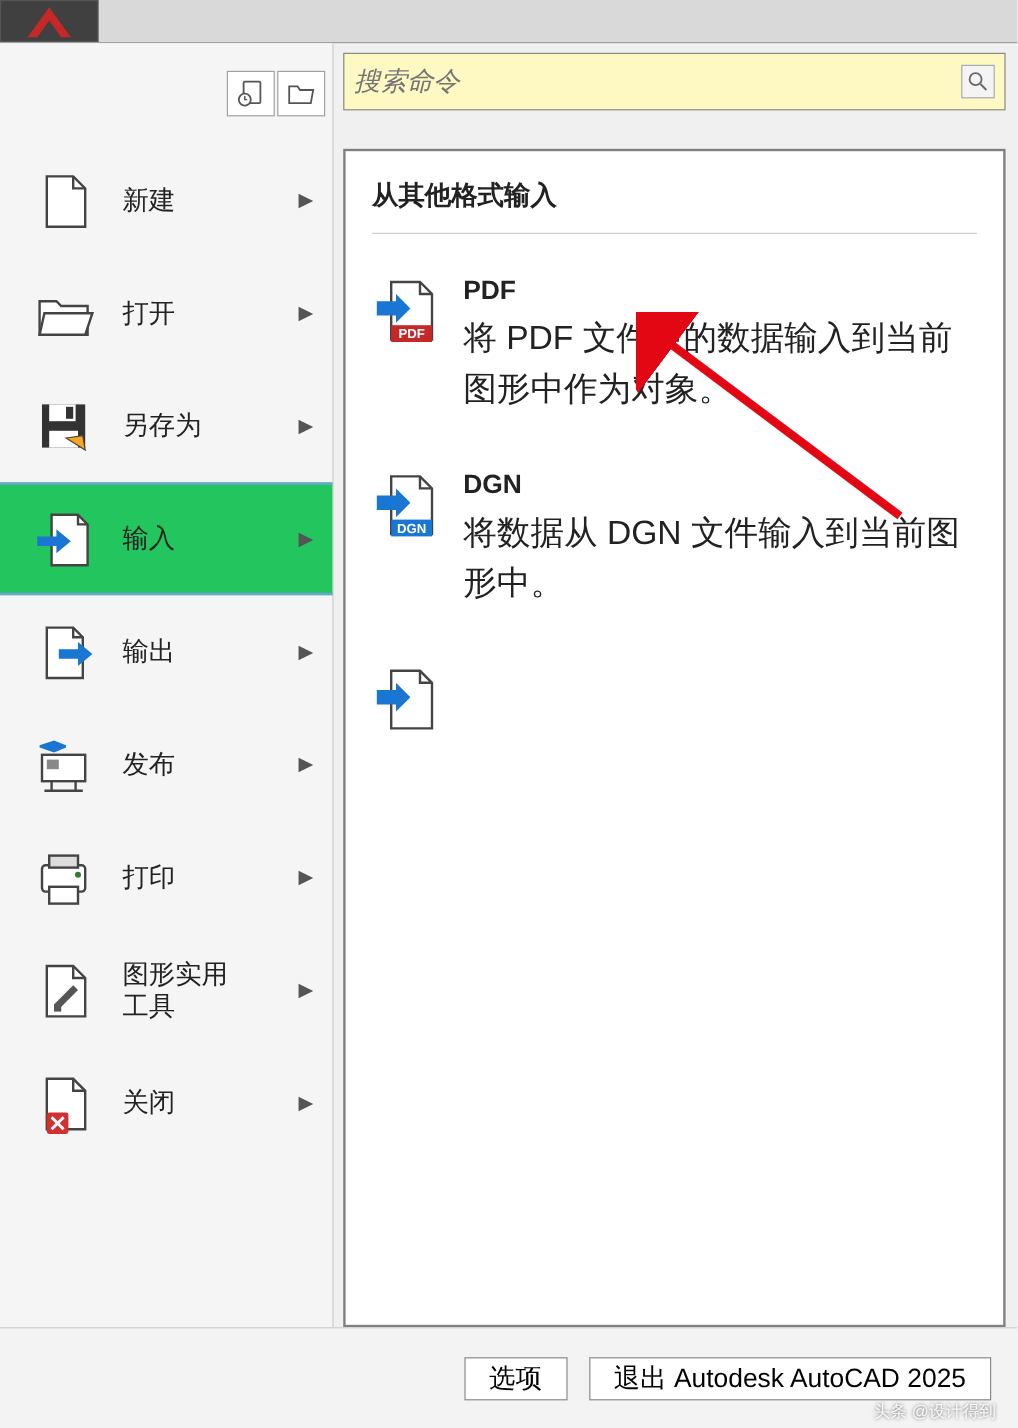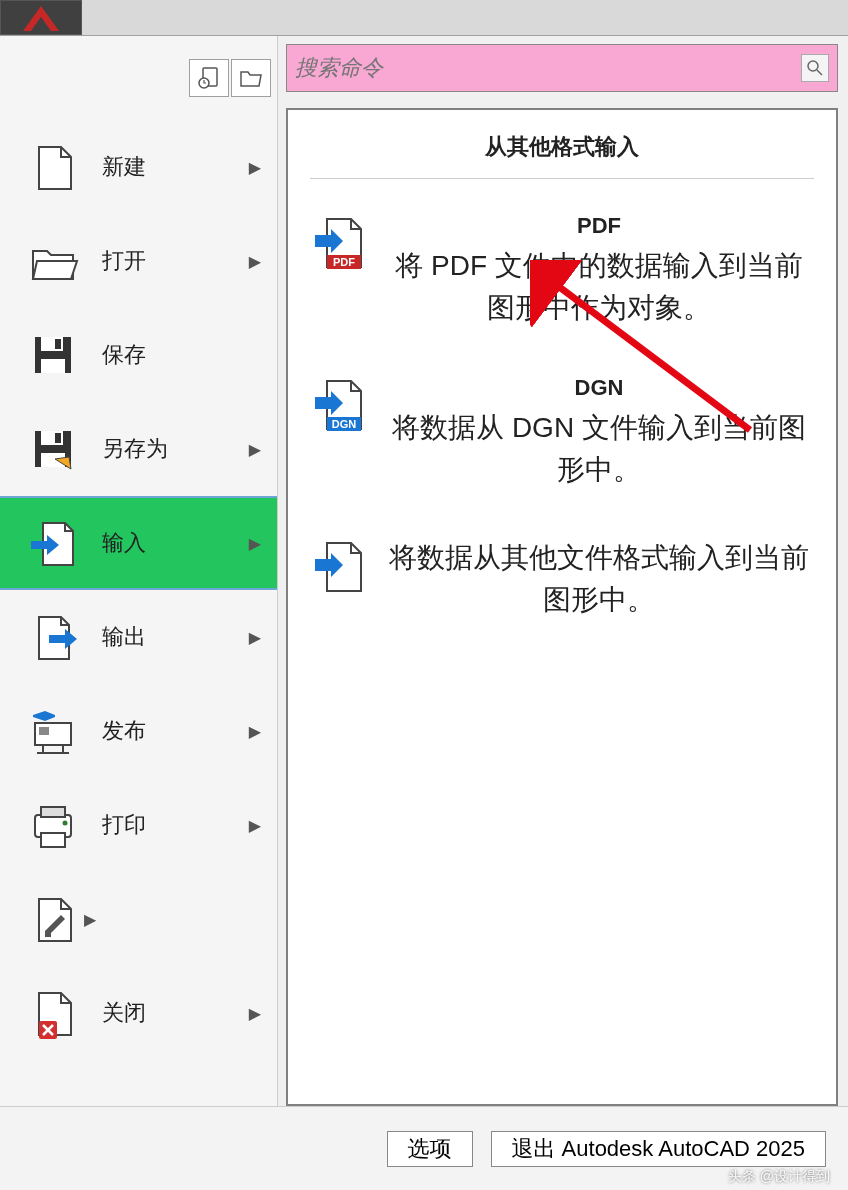--- a/index.html
+++ b/index.html
@@ -88,21 +88,21 @@
 .right-col {
   flex: 1;
   display: flex;
   flex-direction: column;
   padding: 8px 10px 0 8px;
 }
 .search-box {
   display: flex;
   align-items: center;
   border: 1px solid #888;
-  background: #f9a8d4;
+  background: #fef9c3;
   height: 48px;
   padding: 0 8px;
 }
 .search-input {
   flex: 1;
   border: none;
   outline: none;
   font-size: 22px;
   font-style: italic;
   color: #555;
@@ -110,27 +110,26 @@
   background: transparent;
 }
 .search-icon-btn {
   width: 28px; height: 28px;
   display: flex; align-items: center; justify-content: center;
   border: 1px solid #aaa;
   background: #f4f4f4;
   cursor: pointer;
 }
 .sub-panel {
-  margin-top: 16px;
+  margin-top: 32px;
   border: 2px solid #808080;
   background: #fff;
   flex: 1;
   padding: 22px 22px 0 22px;
   overflow: hidden;
-  text-align: center;
 }
 .sub-title {
   font-size: 22px;
   font-weight: bold;
   color: #222;
   padding-bottom: 16px;
   border-bottom: 1px solid #ccc;
 }
 .sub-items { margin-top: 24px; }
 .sub-item {
@@ -242,31 +241,20 @@
     <div class="menu-label">打开</div>
     <div class="menu-arrow">▶</div>
         </div>
         <div class="menu-item">
           <div class="menu-icon">
             <svg width="56" height="56" viewBox="0 0 56 56">
               <rect x="10" y="10" width="36" height="36" fill="#333"></rect>
               <rect x="16" y="10" width="22" height="14" fill="#fff"></rect>
               <rect x="16" y="32" width="24" height="14" fill="#fff"></rect>
               <rect x="30" y="12" width="6" height="10" fill="#333"></rect>
-            </svg>
-          </div>
-    <div class="menu-label">保存</div>
-    </div>
-        <div class="menu-item">
-          <div class="menu-icon">
-            <svg width="56" height="56" viewBox="0 0 56 56">
-              <rect x="10" y="10" width="36" height="36" fill="#333"></rect>
-              <rect x="16" y="10" width="22" height="14" fill="#fff"></rect>
-              <rect x="16" y="32" width="24" height="14" fill="#fff"></rect>
-              <rect x="30" y="12" width="6" height="10" fill="#333"></rect>
               <path d="M30 38 L46 48 L44 36 Z" fill="#f5a623" stroke="#444"></path>
             </svg>
           </div>
     <div class="menu-label">另存为</div>
     <div class="menu-arrow">▶</div>
         </div>
         <div class="menu-item active">
           <div class="menu-icon">
             <svg width="56" height="56" viewBox="0 0 56 56">
               <path d="M18 8 L40 8 L48 16 L48 50 L18 50 Z" fill="#fff" stroke="#444" stroke-width="2"></path>
@@ -316,20 +304,21 @@
         </div>
         <div class="menu-item">
           <div class="menu-icon">
             <svg width="56" height="56" viewBox="0 0 56 56">
               <path d="M14 8 L36 8 L46 18 L46 50 L14 50 Z" fill="#fff" stroke="#444" stroke-width="2"></path>
               <path d="M36 8 L36 18 L46 18" fill="none" stroke="#444" stroke-width="2"></path>
               <path d="M20 40 L36 24 L40 28 L24 44 Z" fill="#555"></path>
               <rect x="20" y="40" width="6" height="6" fill="#555"></rect>
             </svg>
           </div>
+    <div class="menu-label">图形实用<br>工具</div>
     <div class="menu-arrow">▶</div>
         </div>
         <div class="menu-item">
           <div class="menu-icon">
             <svg width="56" height="56" viewBox="0 0 56 56">
               <path d="M14 8 L36 8 L46 18 L46 50 L14 50 Z" fill="#fff" stroke="#444" stroke-width="2"></path>
               <path d="M36 8 L36 18 L46 18" fill="none" stroke="#444" stroke-width="2"></path>
               <rect x="14" y="36" width="18" height="18" rx="2" fill="#d32f2f"></rect>
               <path d="M18 40 L28 50 M28 40 L18 50" stroke="#fff" stroke-width="2.5"></path>
             </svg>
@@ -380,21 +369,20 @@
       <div class="sub-desc">将数据从 DGN 文件输入到当前图形中。</div>
     </div>
           </div>
           <div class="sub-item">
             <div class="sub-icon"><svg width="56" height="60" viewBox="0 0 56 60">
                 <path d="M14 4 L38 4 L48 14 L48 52 L14 52 Z" fill="#fff" stroke="#444" stroke-width="2"></path>
                 <path d="M38 4 L38 14 L48 14" fill="none" stroke="#444" stroke-width="2"></path>
                 <path d="M2 20 L18 20 L18 14 L30 26 L18 38 L18 32 L2 32 Z" fill="#1976d2"></path>
               </svg></div>
     <div class="sub-text">
-      <div class="sub-desc">将数据从其他文件格式输入到当前图形中。</div>
     </div>
           </div>
         </div>
     </div>
   </div>
 </div>
 
 <div class="footer">
   <button class="footer-btn">选项</button>
   <button class="footer-btn">退出 Autodesk AutoCAD 2025</button>

